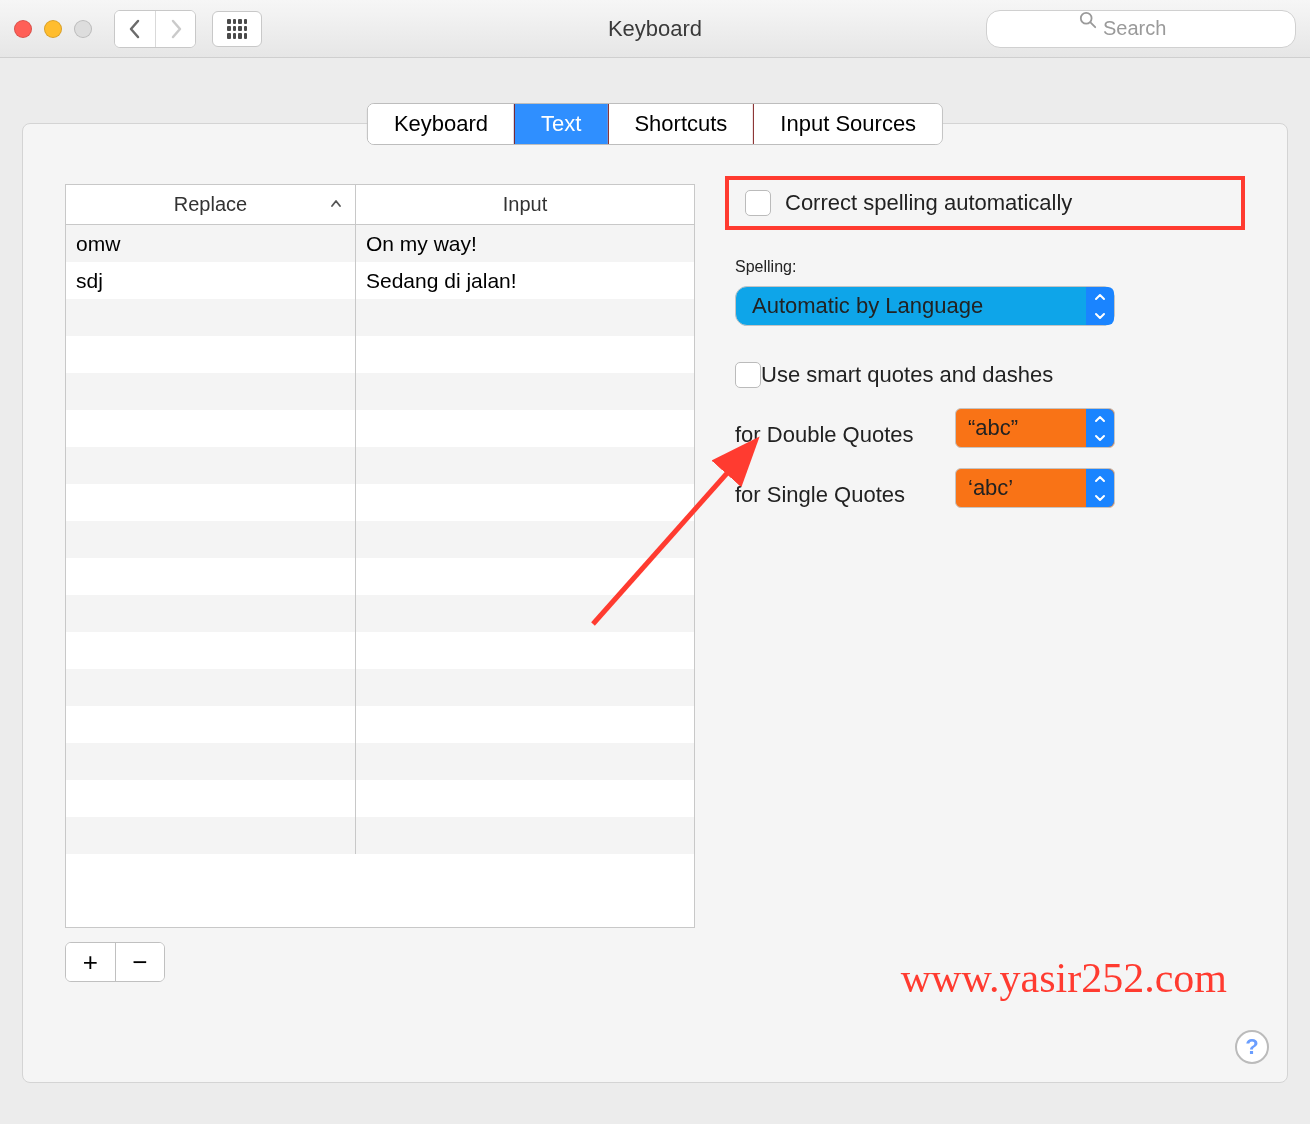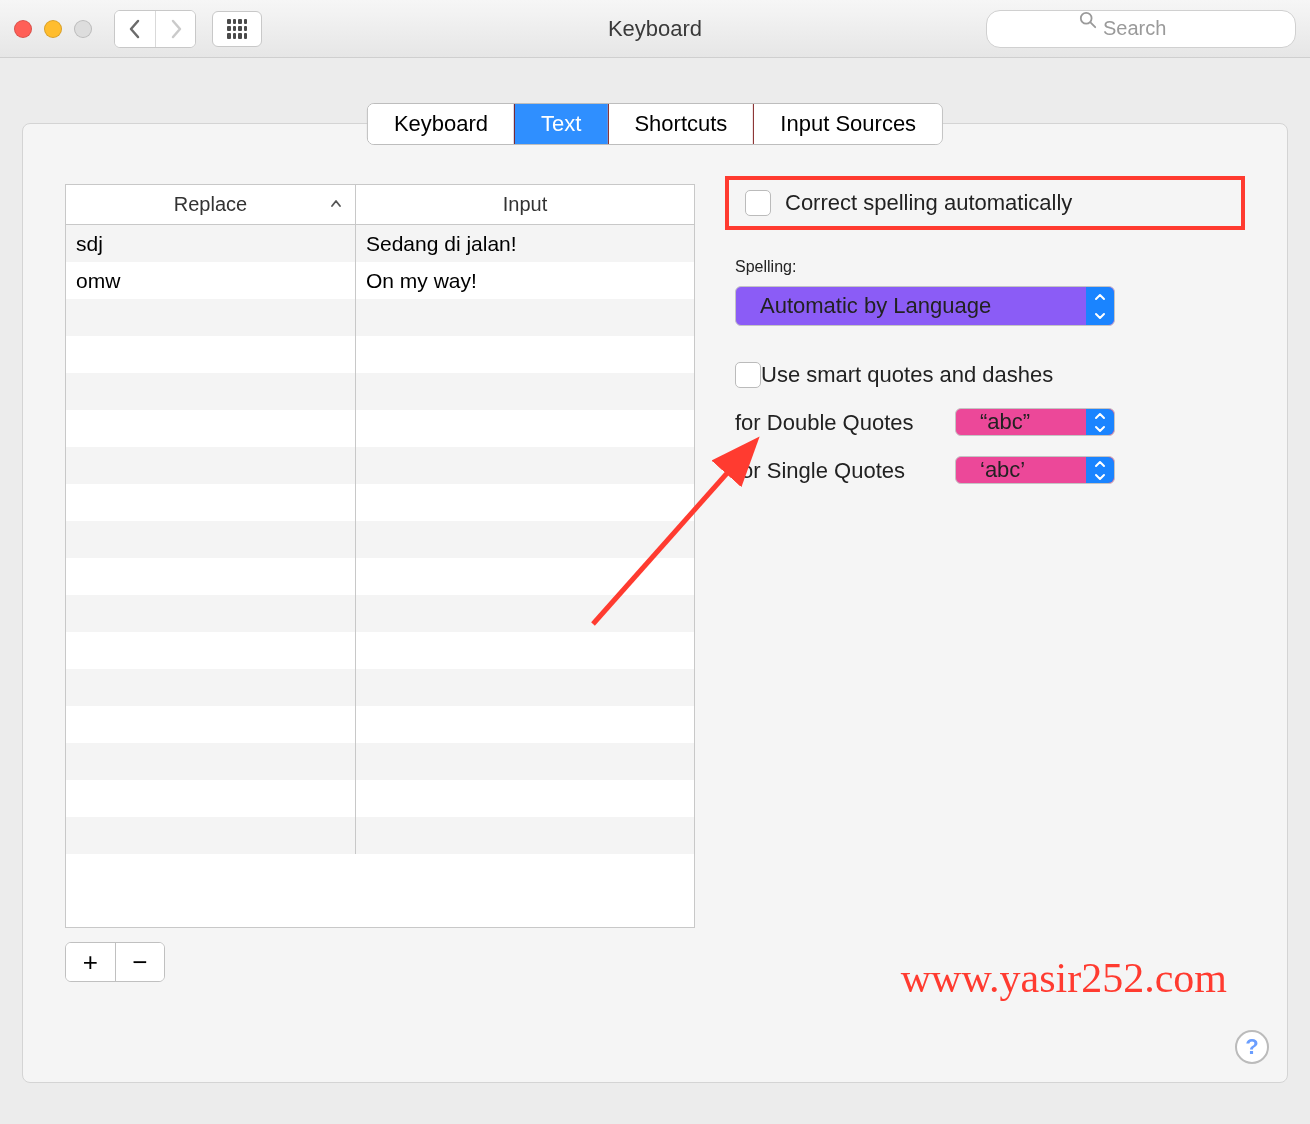--- a/index.html
+++ b/index.html
@@ -163,45 +163,45 @@
     display:flex; align-items:center; gap:14px;
   }
   .mac-cb {
     width:26px; height:26px; border:1px solid #bbb; border-radius:5px; background:#fff;
     display:inline-block; flex-shrink:0;
   }
   .right-label{ font-size:22px; }
   .label-block{ margin-bottom:10px; font-size:16px; }
   .select {
     width:380px; height:40px;
-    border:1px solid #c4c4c4; border-radius:6px;
-    background:#8b5cf6;
+    border:1px solid #c4c4c4; border-radius:12px;
+    background:#0ea5e9;
     display:flex; align-items:center;
     position:relative;
-    padding:0 24px;
+    padding:0 16px;
     margin-bottom:36px;
   }
   .select .stepper,
   .smallsel .stepper{
     position:absolute; right:0; top:0; bottom:0; width:28px;
     background:#1a84ff; border-radius:0 6px 6px 0;
     display:flex; flex-direction:column;
   }
   .stepper div{ flex:1; display:flex; align-items:center; justify-content:center;}
   .stepper svg{ width:12px; height:8px; }
 
   .cb-line{ display:flex; align-items:flex-end; margin-bottom:20px;margin-top:26px;}
   .quote-row{
     display:flex; align-items:flex-end; gap:20px; margin-bottom:20px;
   }
   .quote-row .ql{ width:200px; font-size:22px;}
   .smallsel{
-    width:160px; height:28px;
-    border:1px solid #c4c4c4; border-radius:6px; background:#ec4899;
-    position:relative; padding:0 24px;
+    width:160px; height:40px;
+    border:1px solid #c4c4c4; border-radius:6px; background:#f97316;
+    position:relative; padding:0 12px;
     display:flex; align-items:center;
   }
 
   
   .arrow {
     position:absolute;
     left:560px; top:300px;
     pointer-events:none;
   }
   .watermark{
@@ -294,26 +294,26 @@
                   <path d="M3 9 L7 4 L11 9" stroke="#555" stroke-width="1.8" fill="none" stroke-linecap="round" stroke-linejoin="round"></path>
                 </svg>
             </span>
           </div>
           <div class="th col2">
             <span>Input</span>
           </div>
         </div>
         <div class="tbody">
           <div class="row">
+            <div class="cell col1">omw</div>
+            <div class="cell col2">On my way!</div>
+          </div>
+          <div class="row">
             <div class="cell col1">sdj</div>
             <div class="cell col2">Sedang di jalan!</div>
-          </div>
-          <div class="row">
-            <div class="cell col1">omw</div>
-            <div class="cell col2">On my way!</div>
           </div>
 
           <div class="row">
               <div class="cell col1"></div>
               <div class="cell col2"></div>
             </div>
           <div class="row">
               <div class="cell col1"></div>
               <div class="cell col2"></div>
             </div>

